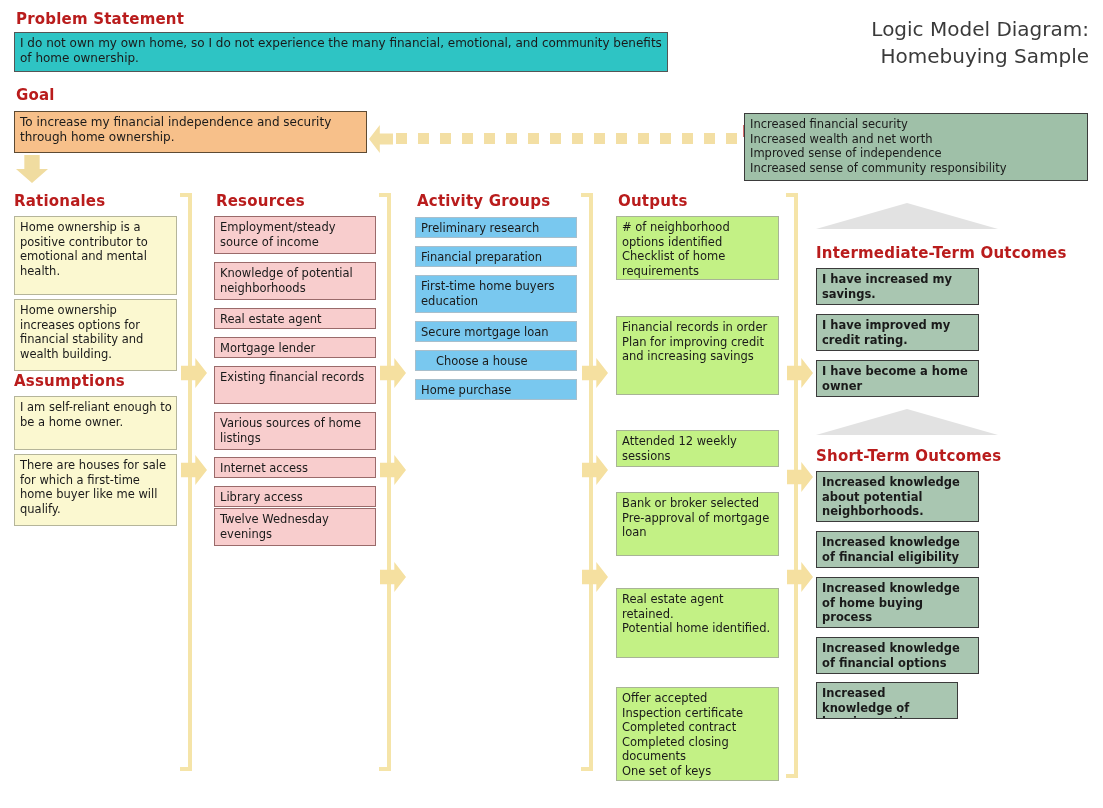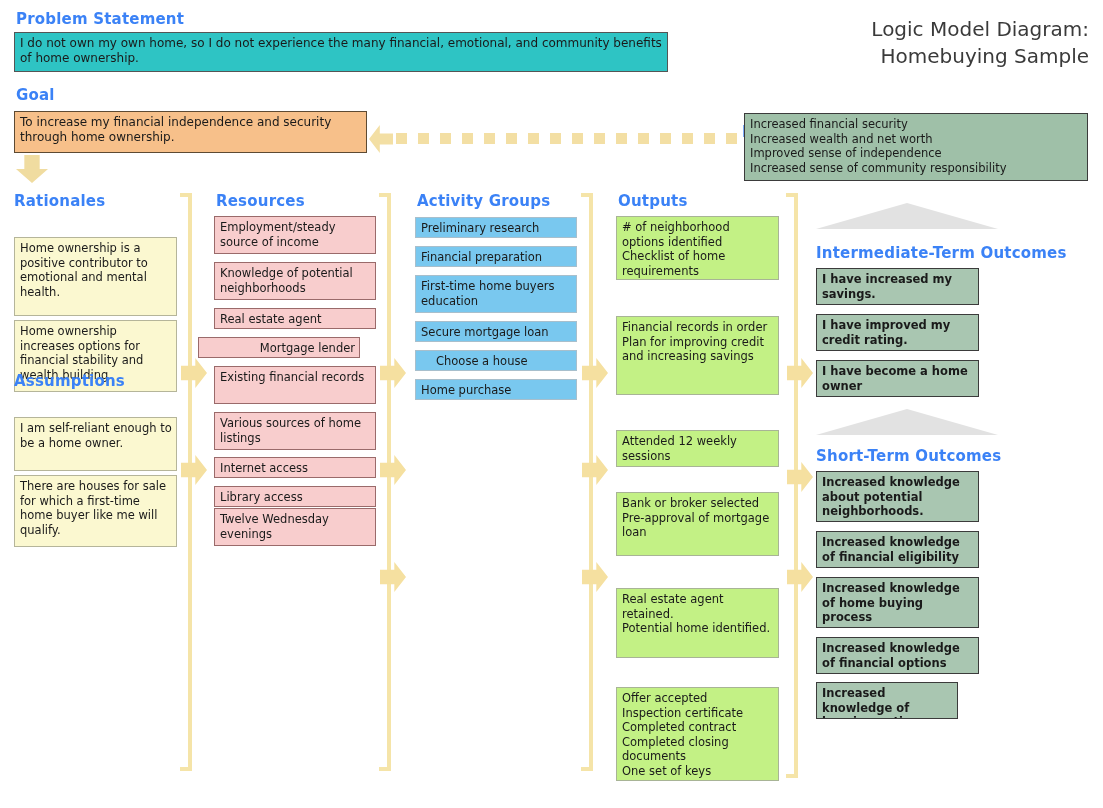--- a/index.html
+++ b/index.html
@@ -16,21 +16,21 @@
     height: 808px;
     background: #ffffff;
     overflow: hidden;
   }
   .abs { position: absolute; }
 
   
   .sec-head {
     font-size: 15px;
     font-weight: bold;
-    color: #3b82f6;
+    color: #b91c1c;
     white-space: nowrap;
     letter-spacing: 0.2px;
   }
 
   
   .doc-title {
     font-size: 20px;
     color: #3a3a3a;
     text-align: right;
     line-height: 1.35;
@@ -58,21 +58,20 @@
     font-size: 12px;
   }
   .box.longterm {
     background: #9fc0a8;
     border: 1px solid #3b3b3b;
     font-size: 11.5px;
   }
   .box.rationale {
     background: #fbf8d0;
     border: 1px solid #b5b59a;
-    margin-top: 21px;
   }
   .box.resource {
     background: #f8cdcd;
     border: 1px solid #9a6a6a;
   }
   .box.activity {
     background: #79c8ef;
     border: 1px solid #a8bfcc;
   }
   .box.output {
@@ -179,21 +178,21 @@
       <div class="stem"></div>
       <div class="cap-b"></div>
   </div>
   <div class="arrow-r" style="left:181px; top:358px;"></div>
   <div class="arrow-r" style="left:181px; top:455px;"></div>
 
   <div class="abs sec-head" style="left:216px; top:192px;">Resources</div>
   <div class="abs box resource" style="left:214px; top:216px; width:162px; height:38px;">Employment/steady source of income</div>
   <div class="abs box resource" style="left:214px; top:262px; width:162px; height:38px;">Knowledge of potential neighborhoods</div>
   <div class="abs box resource" style="left:214px; top:308px; width:162px; height:21px;">Real estate agent</div>
-  <div class="abs box resource" style="left:198px; top:337px; width:162px; height:21px;text-align:right;">Mortgage lender</div>
+  <div class="abs box resource" style="left:214px; top:337px; width:162px; height:21px;">Mortgage lender</div>
   <div class="abs box resource" style="left:214px; top:366px; width:162px; height:38px;">Existing financial records</div>
   <div class="abs box resource" style="left:214px; top:412px; width:162px; height:38px;">Various sources of home listings</div>
   <div class="abs box resource" style="left:214px; top:457px; width:162px; height:21px;">Internet access</div>
   <div class="abs box resource" style="left:214px; top:486px; width:162px; height:21px;">Library access</div>
   <div class="abs box resource" style="left:214px; top:508px; width:162px; height:38px;">Twelve Wednesday evenings</div>
 
   <div class="bracket" style="left:379px; top:193px; height:578px; width:14px;">
     <div class="cap-t"></div>
       <div class="stem"></div>
       <div class="cap-b"></div>

